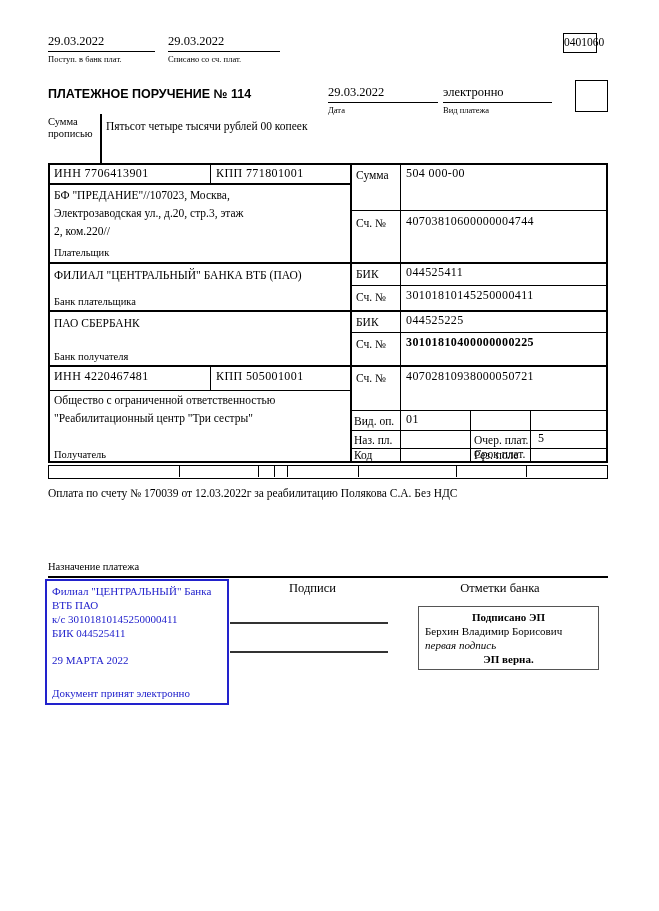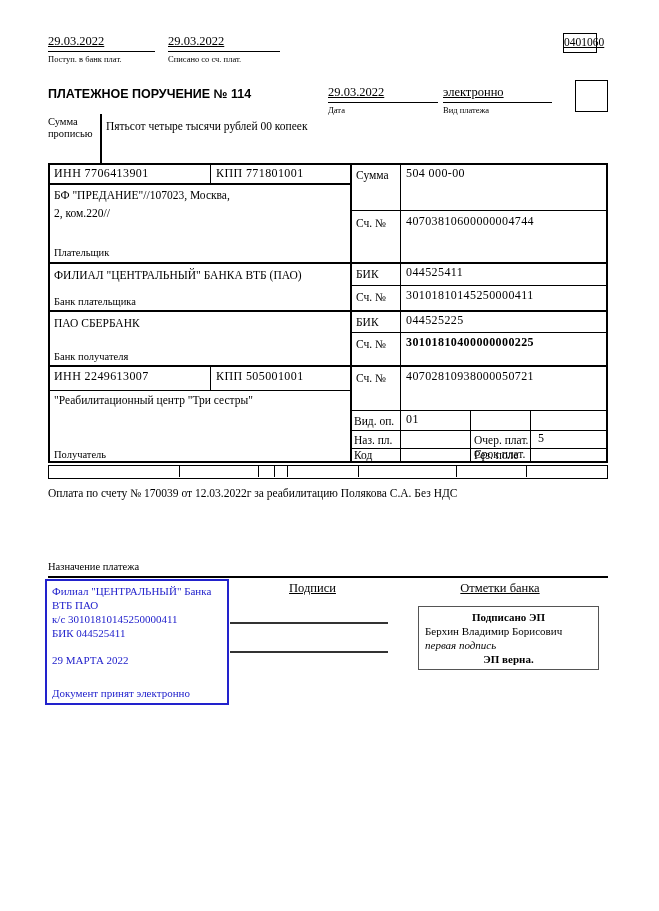--- a/index.html
+++ b/index.html
@@ -2,21 +2,21 @@
 <html><head>
 <meta charset="utf-8">
 <style>
   html,body{margin:0;padding:0;background:#e8e8e8;}
   .doc{
     position:relative;width:659px;height:911px;background:#ffffff;
     font-family:"Liberation Serif", serif;color:#000;overflow:hidden;
   }
   .abs{position:absolute;}
   .ln{position:absolute;background:#000;}
-  .val{font-size:12.5px;line-height:15px;white-space:nowrap;text-decoration:underline;}
+  .val{font-size:12.5px;line-height:15px;white-space:nowrap;}
   .num{font-size:12px;letter-spacing:0.4px;white-space:nowrap;}
   .small{font-size:8.5px;line-height:10px;white-space:nowrap;}
   .sect{font-size:10.5px;line-height:12px;white-space:nowrap;}
   .name{font-size:11.5px;line-height:18px;}
   .ufield{border-bottom:1.5px solid #000;padding-bottom:2px;}
   .title{font-family:"Liberation Sans", sans-serif;font-weight:bold;font-size:12.5px;white-space:nowrap;}
   .box{position:absolute;border:1.5px solid #000;box-sizing:border-box;}
   .stamp{
     position:absolute;left:45px;top:579px;width:184px;height:126px;
     border:2px solid #2222cc;box-sizing:border-box;color:#2222cc;
@@ -90,45 +90,47 @@
     <div class="ln" style="left:422px;top:247px;width:1px;height:53px;"></div>
     <div class="ln" style="left:482px;top:247px;width:1px;height:53px;"></div>
 
     <div class="abs num" style="left:6px;top:3px;">ИНН 7706413901</div>
     <div class="abs num" style="left:168px;top:3px;">КПП 771801001</div>
     <div class="abs name" style="left:308px;top:3px;">Сумма</div>
     <div class="abs num" style="left:358px;top:3px;">504 000-00</div>
 
     <div class="abs name" style="left:6px;top:23px;width:292px;">
       <div>БФ "ПРЕДАНИЕ"//107023, Москва,</div>
+      <div>Электрозаводская ул., д.20, стр.3, этаж</div>
       <div>2, ком.220//</div>
     </div>
     <div class="abs name" style="left:308px;top:51px;">Сч. №</div>
     <div class="abs num" style="left:358px;top:51px;">40703810600000004744</div>
     <div class="abs sect" style="left:6px;top:84px;">Плательщик</div>
 
     <div class="abs name" style="left:6px;top:103px;white-space:nowrap;">ФИЛИАЛ "ЦЕНТРАЛЬНЫЙ" БАНКА ВТБ (ПАО)</div>
     <div class="abs name" style="left:308px;top:102px;">БИК</div>
     <div class="abs num" style="left:358px;top:102px;">044525411</div>
     <div class="abs name" style="left:308px;top:125px;">Сч. №</div>
     <div class="abs num" style="left:358px;top:125px;">30101810145250000411</div>
     <div class="abs sect" style="left:6px;top:133px;">Банк плательщика</div>
 
     <div class="abs name" style="left:6px;top:151px;white-space:nowrap;text-align:center;">ПАО СБЕРБАНК</div>
     <div class="abs name" style="left:308px;top:150px;">БИК</div>
     <div class="abs num" style="left:358px;top:150px;">044525225</div>
     <div class="abs name" style="left:308px;top:172px;">Сч. №</div>
     <div class="abs num" style="left:358px;top:172px;font-weight:bold;">30101810400000000225</div>
     <div class="abs sect" style="left:6px;top:188px;">Банк получателя</div>
 
-    <div class="abs num" style="left:6px;top:206px;">ИНН 2249613007</div>
+    <div class="abs num" style="left:6px;top:206px;">ИНН 4220467481</div>
     <div class="abs num" style="left:168px;top:206px;">КПП 505001001</div>
     <div class="abs name" style="left:308px;top:206px;">Сч. №</div>
     <div class="abs num" style="left:358px;top:206px;">40702810938000050721</div>
     <div class="abs name" style="left:6px;top:228px;width:296px;">
+      <div>Общество с ограниченной ответственностью</div>
       <div>"Реабилитационный центр "Три сестры"</div>
     </div>
     <div class="abs sect" style="left:6px;top:286px;">Получатель</div>
 
     <div class="abs name" style="left:306px;top:249px;white-space:nowrap;">Вид. оп.</div>
     <div class="abs num" style="left:358px;top:249px;">01</div>
     <div class="abs name" style="left:426px;top:241px;white-space:nowrap;margin-top:41px;">Срок плат.</div>
     <div class="abs name" style="left:306px;top:268px;white-space:nowrap;">Наз. пл.</div>
     <div class="abs name" style="left:426px;top:268px;white-space:nowrap;">Очер. плат.</div>
     <div class="abs num" style="left:490px;top:268px;">5</div>

